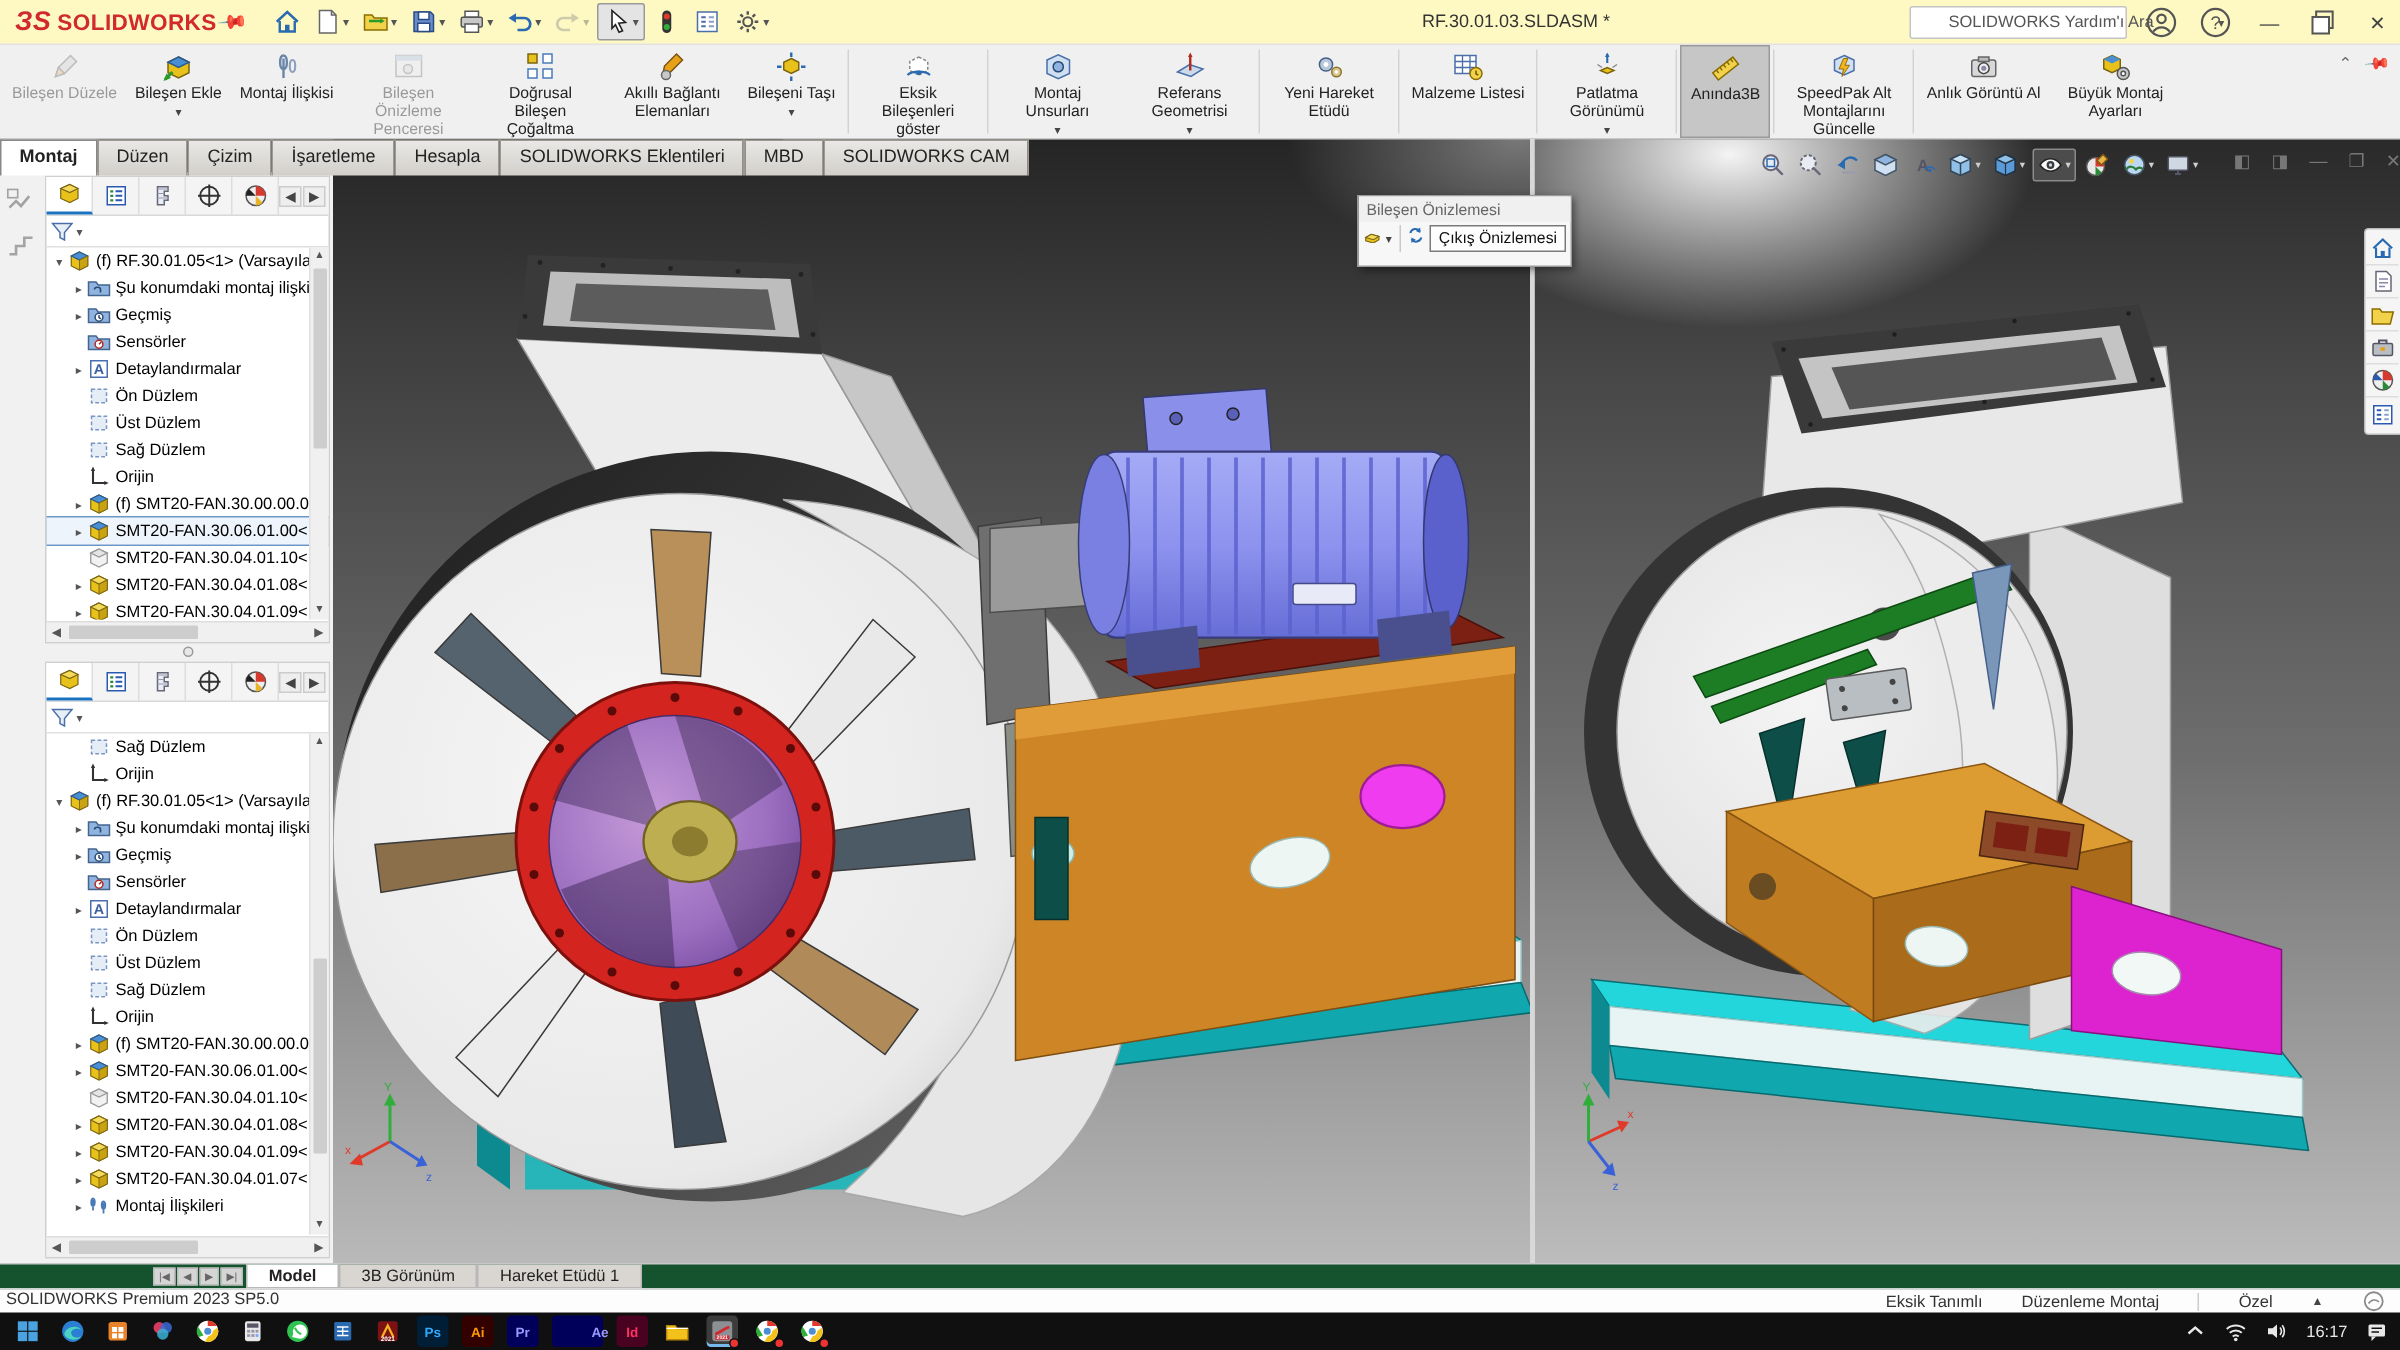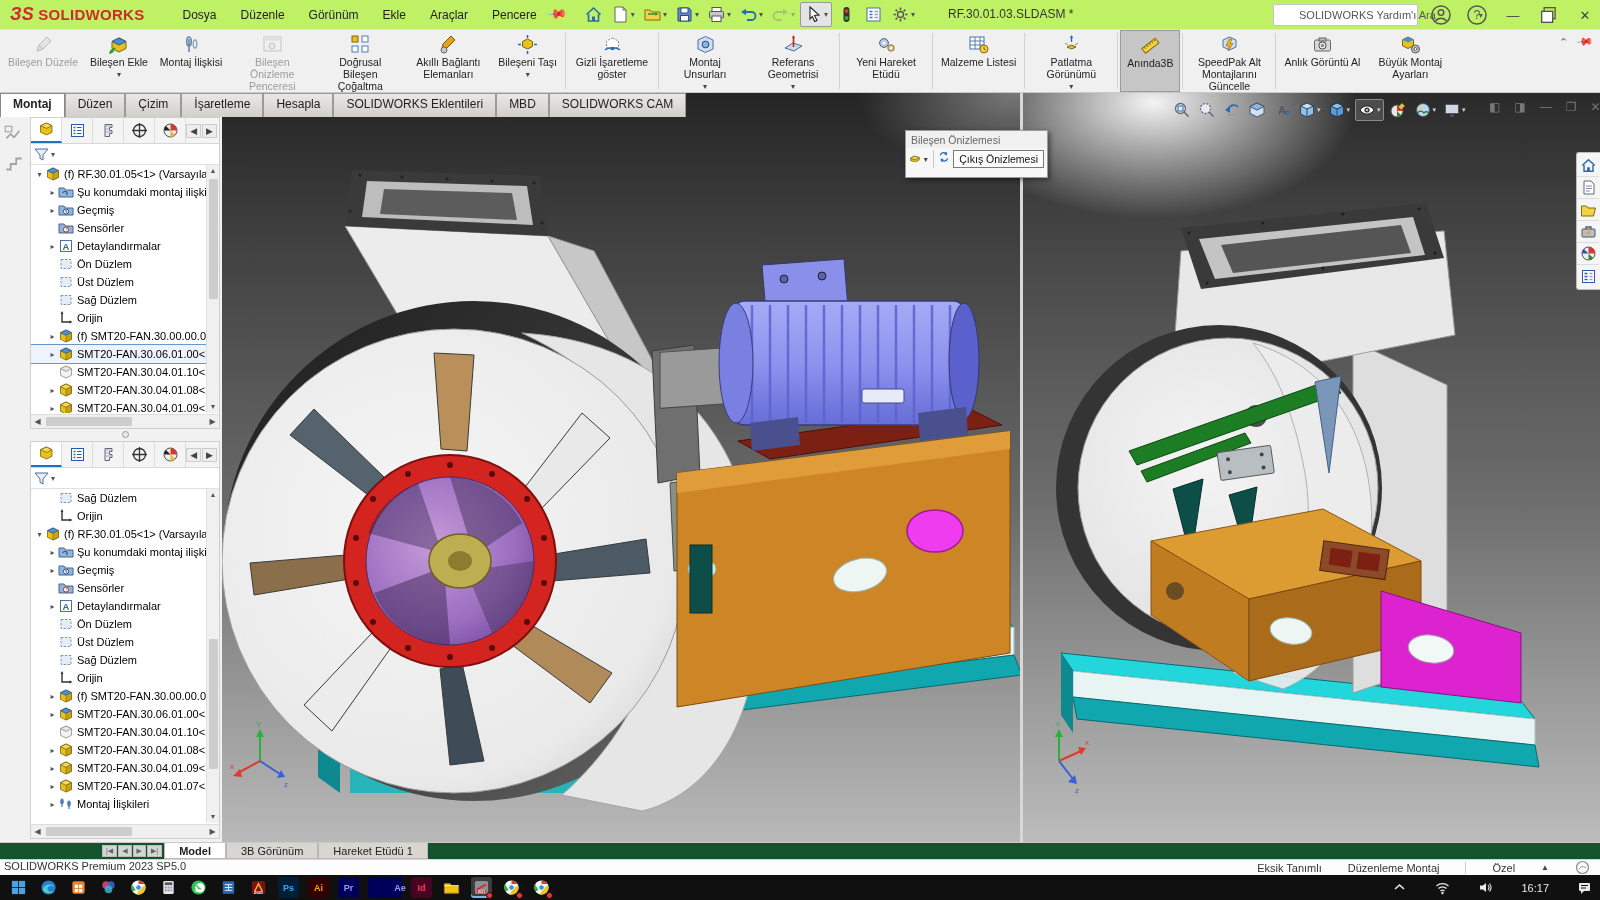--- a/index.html
+++ b/index.html
@@ -1,20 +1,20 @@
 <!DOCTYPE html>
 <html><head>
 <meta charset="utf-8">
 <style>
   *{margin:0;padding:0;box-sizing:border-box;font-family:"Liberation Sans",sans-serif;-webkit-user-select:none}
   html,body{width:1600px;height:900px;overflow:hidden;background:#fff}
   svg{display:block}
 
   
-  #titlebar{position:absolute;left:0;top:0;width:1600px;height:30px;background:#bef264;border-bottom:1px solid #e2e2e2;display:flex;align-items:center}
+  #titlebar{position:absolute;left:0;top:0;width:1600px;height:30px;background:#fef9c3;border-bottom:1px solid #e2e2e2;display:flex;align-items:center}
   #logo{display:flex;align-items:baseline;margin-left:10px;font-weight:bold;color:#d12a2e;font-size:15px;letter-spacing:.3px}
   #logo .ds{font-style:italic;font-size:18px;margin-right:4px}
   #menus{display:flex;margin-left:28px;gap:4px}
   .menu-item{font-size:12px;color:#222;padding:4px 10px;cursor:default}
   .pin{color:#555;font-size:13px;margin-left:2px;transform:rotate(40deg)}
   #qat{display:flex;align-items:center;margin-left:16px;gap:2px}
   .qbtn{display:flex;align-items:center;padding:2px 3px;border-radius:2px}
   .qbtn .ic{width:19px;height:19px}
   .qcaret{font-size:8px;color:#555;margin-left:1px}
   .qbtn.boxed{border:1px solid #9a9a9a;background:#e4e4e4}
@@ -115,40 +115,32 @@
   #statusbar .sright{margin-left:auto;display:flex;align-items:center;gap:26px;margin-right:10px}
   #statusbar .sdiv{width:1px;height:12px;background:#ccc}
   #statusbar .scaret{font-size:8px;color:#444}
 
   
   #taskbar{position:absolute;left:0;top:875px;width:1600px;height:25px;background:#101010;display:flex;align-items:center}
   #tb-icons{display:flex;align-items:center;gap:9px;margin-left:8px}
   .tico{width:21px;height:21px;border-radius:3px;display:flex;align-items:center;justify-content:center;font-size:9px;font-weight:bold;position:relative;padding:2px}
   .tico.active{background:#3c3c3c;box-shadow:inset 0 -2px 0 #76b9ed}
   .tico .badge{position:absolute;right:-1px;bottom:-1px;width:7px;height:7px;border-radius:50%;background:#e33;border:1px solid #101010}
-  #tray{margin-left:auto;display:flex;align-items:center;gap:28px;margin-right:8px;color:#e8e8e8}
+  #tray{margin-left:auto;display:flex;align-items:center;gap:12px;margin-right:8px;color:#e8e8e8}
   #tray .time{font-size:11px}
   #tray .ic{width:15px;height:15px}
 </style>
 </head>
 <body>
 
 <div id="titlebar">
   <div id="logo">
     <span class="ds">ЗS</span>
     <span>SOLIDWORKS</span>
   </div>
-  <div id="menus">
-      <span class="menu-item">Dosya</span>
-      <span class="menu-item">Düzenle</span>
-      <span class="menu-item">Görünüm</span>
-      <span class="menu-item">Ekle</span>
-      <span class="menu-item">Araçlar</span>
-      <span class="menu-item">Pencere</span>
-    </div>
   <span class="pin">📌</span>
   <div id="qat">
       <span class="qbtn">
         <span class="ic">
           <svg viewBox="0 0 19 19">
             <path d="M2.5 9.5L9.5 3l7 6.5" fill="none" stroke="#2a6ab0" stroke-width="1.6"></path>
             <path d="M4.5 9v7h10V9" fill="none" stroke="#2a6ab0" stroke-width="1.6"></path>
             <rect x="8" y="11.5" width="3" height="4.5" fill="#2a6ab0"></rect>
           </svg>
         </span>
@@ -364,21 +356,21 @@
     </div>
     <div class="rsep"></div>
     <div class="rbtn">
       <span class="ric">
         <svg viewBox="0 0 21 21">
           <path d="M10.5 4l6 3v6l-6 3-6-3V7z" fill="#fff" stroke="#888" stroke-dasharray="2 1.4"></path>
           <path d="M3 16c3-3 12-3 15 0" fill="none" stroke="#2a6ab0" stroke-width="1.4"></path>
           <circle cx="10.5" cy="14.6" r="1.6" fill="#2a6ab0"></circle>
         </svg>
       </span>
-      <span class="rlabel">Gizli İşaretleme göster</span>
+      <span class="rlabel">Eksik Bileşenleri göster</span>
     </div>
     <div class="rsep"></div>
     <div class="rbtn">
       <span class="ric">
         <svg viewBox="0 0 21 21">
           <path d="M3 6l7.5-3.5L18 6v9l-7.5 3.5L3 15z" fill="#cfe0f2" stroke="#4a6fa8"></path>
           <circle cx="10.5" cy="10.5" r="3.4" fill="#8fb4e0" stroke="#2a4a74"></circle>
         </svg>
       </span>
       <span class="rlabel">Montaj Unsurları</span>

